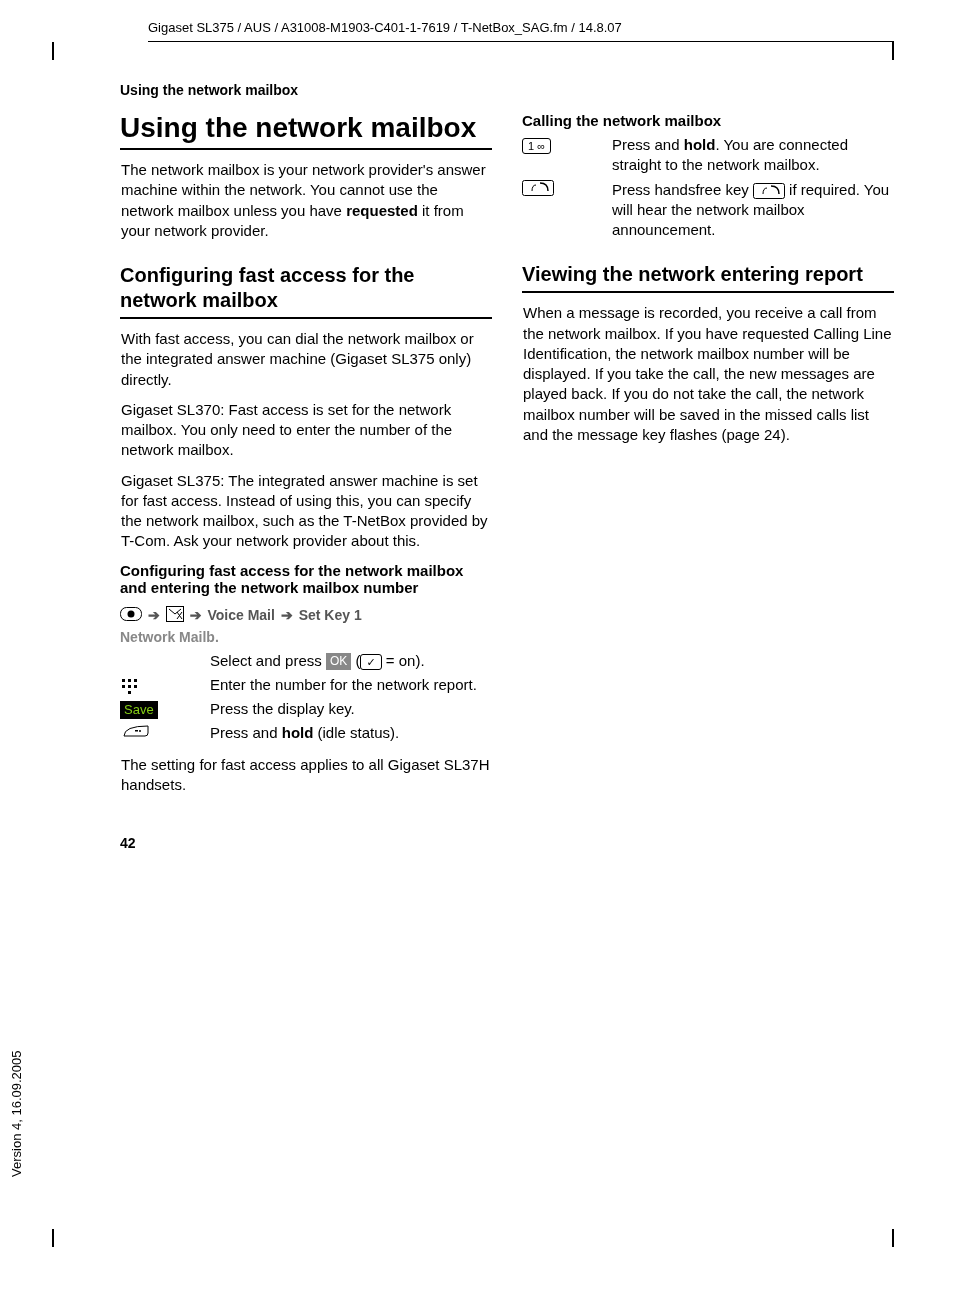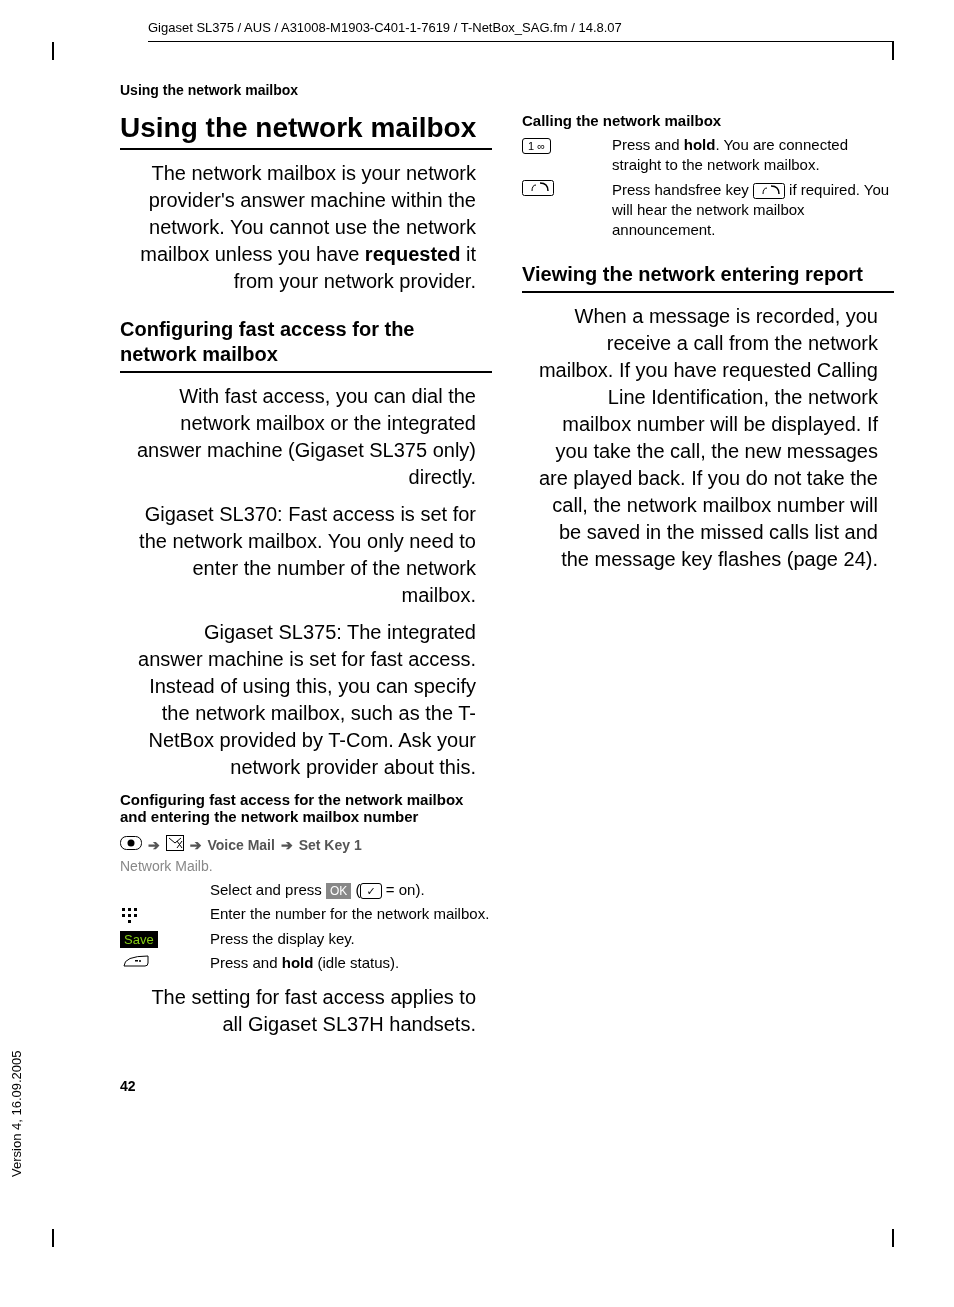--- a/index.html
+++ b/index.html
@@ -62,39 +62,38 @@
     border-bottom: 2px solid #000;
     padding-bottom: 4px;
     line-height: 1.25;
   }
   h3 {
     font-size: 15px;
     font-weight: bold;
     margin: 0 0 6px 0;
   }
   p {
-    font-size: 20px;
+    font-size: 15px;
     line-height: 1.35;
-    margin: 10px 16px;
-    text-align: right;
+    margin: 10px 1px;
   }
   .menu-path {
     font-size: 14px;
     color: #555;
     font-weight: bold;
     margin: 10px 0 4px 0;
     display: flex;
     align-items: center;
     gap: 6px;
     flex-wrap: wrap;
   }
   .grey-label {
     font-size: 14px;
     color: #888;
-    font-weight: normal;
+    font-weight: bold;
     margin: 2px 0 6px 0;
   }
   .step-row {
     display: flex;
     gap: 12px;
     font-size: 15px;
     line-height: 1.35;
     margin: 4px 0;
   }
   .step-icon {
@@ -211,21 +210,21 @@
           <svg width="20" height="18">
             <rect x="2" y="2" width="3" height="3" fill="#000"></rect>
               <rect x="8" y="2" width="3" height="3" fill="#000"></rect>
               <rect x="14" y="2" width="3" height="3" fill="#000"></rect>
             <rect x="2" y="8" width="3" height="3" fill="#000"></rect>
               <rect x="8" y="8" width="3" height="3" fill="#000"></rect>
               <rect x="14" y="8" width="3" height="3" fill="#000"></rect>
             <rect x="8" y="14" width="3" height="3" fill="#000"></rect>
           </svg>
         </div>
-        <div class="step-text">Enter the number for the network mailbox.</div>
+        <div class="step-text">Enter the number for the network report.</div>
       </div>
 
       <div class="step-row">
         <div class="step-icon"><span class="save-badge">Save</span></div>
         <div class="step-text">Press the display key.</div>
       </div>
 
       <div class="step-row">
         <div class="step-icon">
           <svg width="30" height="16">

